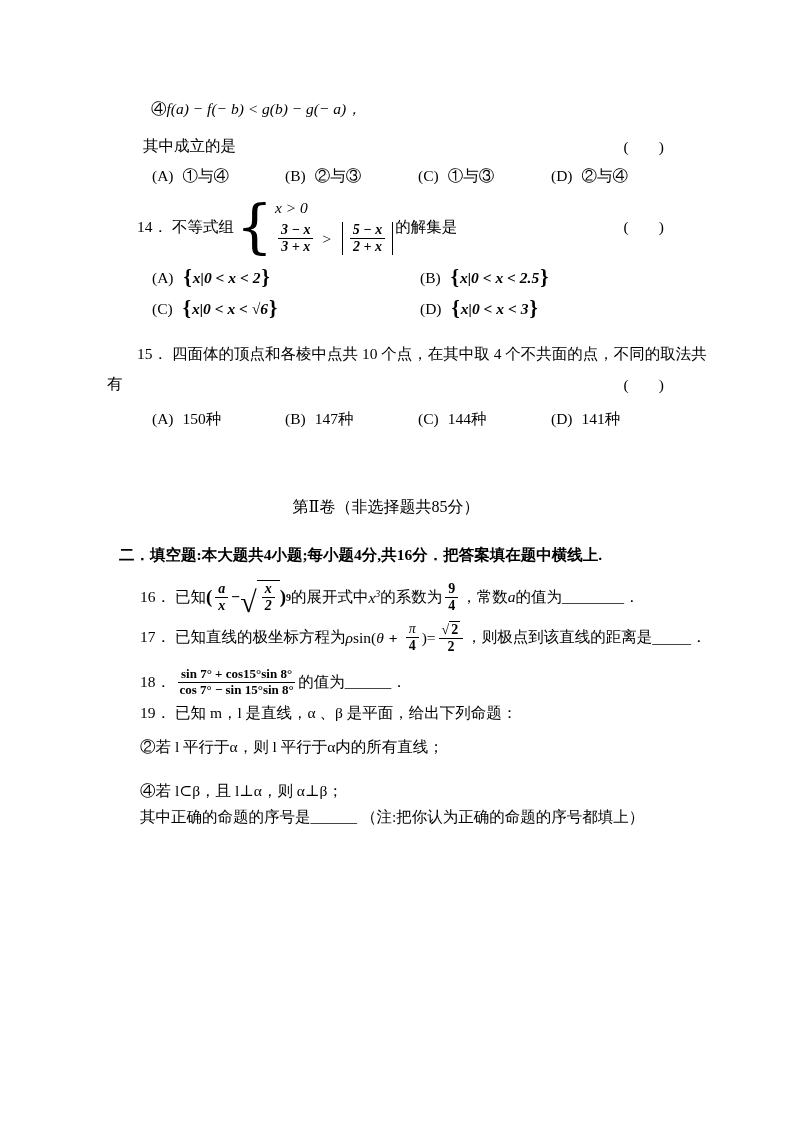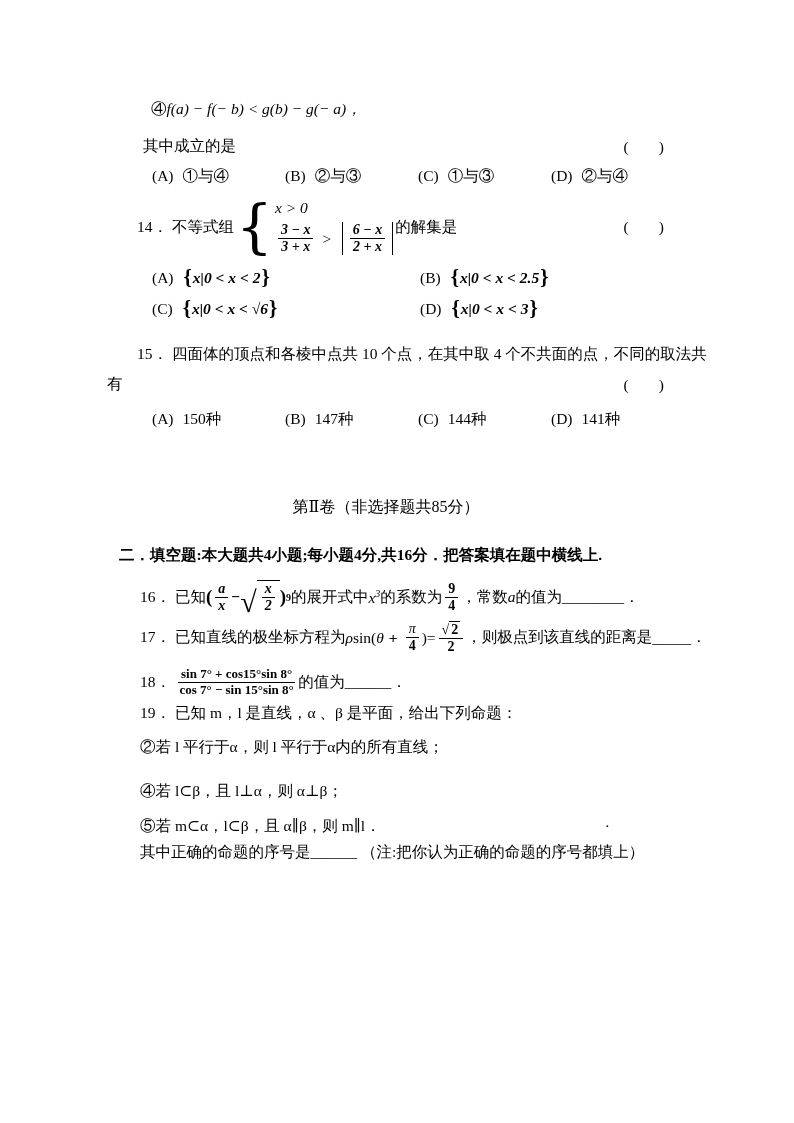--- a/index.html
+++ b/index.html
@@ -108,21 +108,21 @@
         <span class="sysrows">
           <span class="srow bmi">x &gt; 0</span>
           <span class="srow">
             <span class="fr">
                 <span>3 − x</span>
                 <span>3 + x</span>
               </span>
             <span class="bmi rel">&gt;</span>
             <span class="abs">
                 <span class="fr">
-                  <span>6 − x</span>
+                  <span>5 − x</span>
                   <span>2 + x</span>
                 </span>
               </span>
           </span>
         </span>
       </span>
       <span>的解集是</span>
     </span>
     <span class="paren">(&nbsp;&nbsp;&nbsp;&nbsp;&nbsp;&nbsp;)</span>
   </div>
@@ -242,23 +242,19 @@
     <span>．</span>
   </div>
 
   <div class="line m4 ind33">
     <span class="qnum">19．</span><span>已知 m，l 是直线，α 、β 是平面，给出下列命题：</span>
   </div>
 
   <div class="line m12 ind33">②若 l 平行于α，则 l 平行于α内的所有直线；</div>
   <div class="line m22 ind33">④若 l⊂β，且 l⊥α，则 α⊥β；</div>
 
-  <div class="row m14 ind33">
-    <span>⑤若 m⊂α，l⊂β，且 α∥β，则 m∥l．</span>
-    <span class="dot5">·</span>
-  </div>
 
   <div class="line m4 ind33">
     <span>其中正确的命题的序号是</span><span>______</span>
     <span>（注:把你认为正确的命题的序号都填上）</span>
   </div>
 
 </div>
 
 </body></html>

